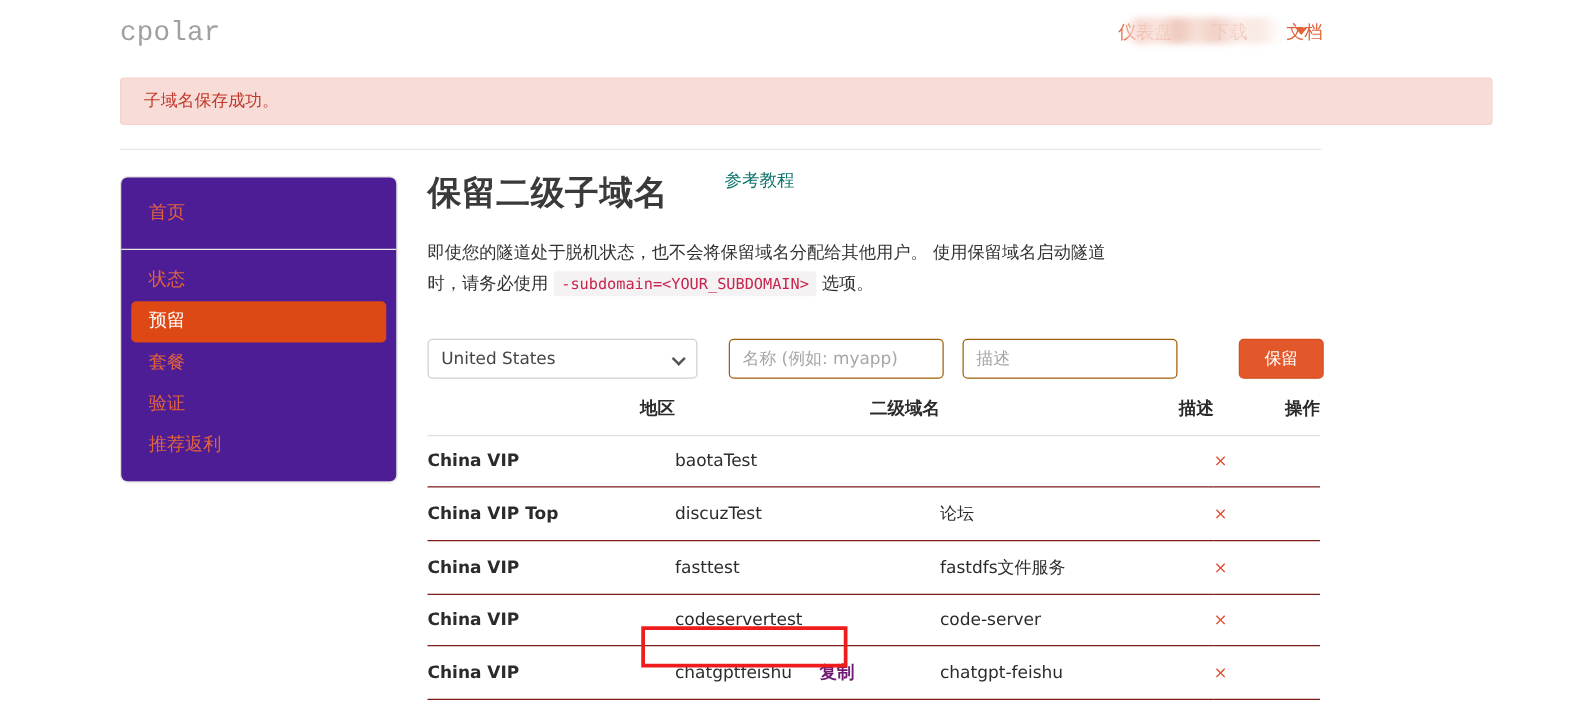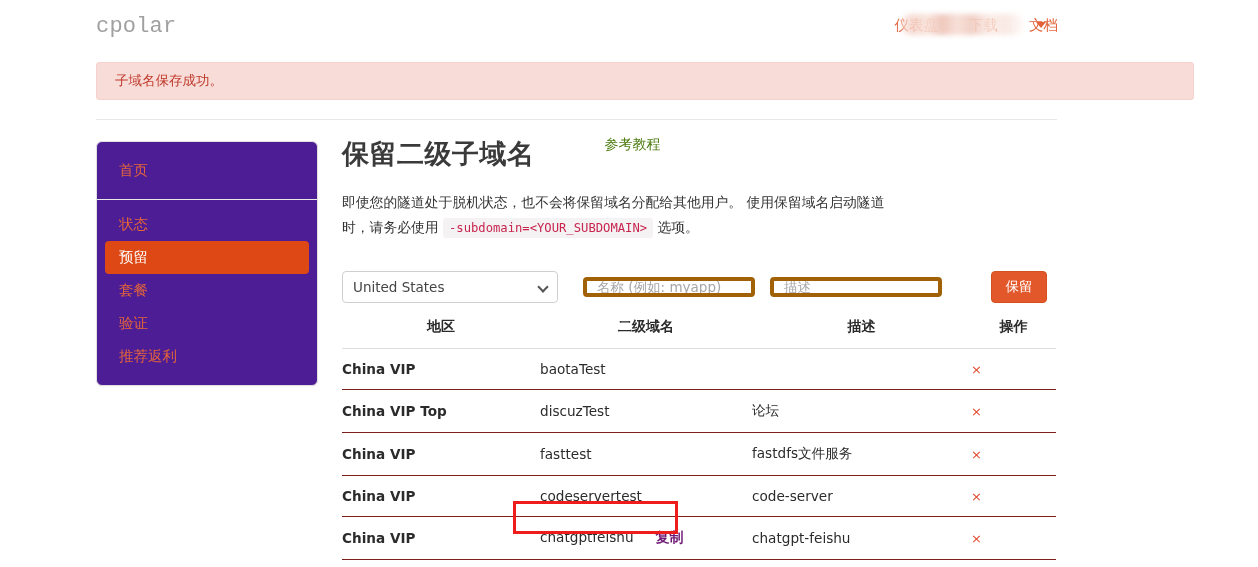--- a/index.html
+++ b/index.html
@@ -94,21 +94,21 @@
 
   
   .main { position: absolute; left: 342px; top: 136px; width: 716px; }
 
   .title-row { display: flex; align-items: flex-start; }
   .page-title {
     font-size: 27px; font-weight: bold; color: #3a3a3a;
     font-family: "DejaVu Sans", sans-serif; letter-spacing: .5px;
   }
   .tutorial-link {
-    margin-left: 70px; font-size: 14px; color: #4d7c0f;
+    margin-left: 45px; font-size: 14px; color: #0f766e;
     text-decoration: none; font-family: "DejaVu Sans", sans-serif;
   }
 
   .desc {
     margin-top: 18px; width: 570px;
     font-size: 13.8px; line-height: 25px; color: #333;
     font-family: "DejaVu Sans", sans-serif;
   }
   code.inline {
     background: #f5f2f3; color: #c7254e;
@@ -131,41 +131,41 @@
     appearance: none; -webkit-appearance: none; -moz-appearance: none;
     outline: none;
   }
   .sel-chev {
     position: absolute; right: 11px; top: 12px;
     width: 8px; height: 8px;
     border-right: 2px solid #555; border-bottom: 2px solid #555;
     transform: rotate(45deg); pointer-events: none;
   }
   .txt {
-    height: 20px; border: 4px solid #a16207; border-radius: 4px;
+    height: 32px; border: 1px solid #a16207; border-radius: 4px;
     background: #fff; font-size: 13.5px; color: #333;
     padding: 0 10px; outline: none;
     font-family: "DejaVu Sans", sans-serif;
   }
   .txt::placeholder { color: #a6a6a6; }
   #name-field { width: 172px; margin-left: 25px; }
   #desc-field { width: 172px; margin-left: 15px; }
   .reserve-btn {
     margin-left: 49px;
-    width: 56px; height: 32px;
+    width: 68px; height: 32px;
     background: #e2582a; border: 1px solid #d4501f; border-radius: 4px;
     color: #fff; font-size: 13.5px; cursor: pointer;
     font-family: "DejaVu Sans", sans-serif;
   }
 
   
   .tbl { position: absolute; left: 0; top: 182px; width: 714px; }
   .tbl table { width: 100%; border-collapse: collapse; }
   .tbl th {
-    text-align: center; font-size: 14px; color: #2b2b2b; font-weight: bold;
+    text-align: right; font-size: 14px; color: #2b2b2b; font-weight: bold;
     padding: 0 0 12px 0; border-bottom: 1px solid #dedede;
     font-family: "DejaVu Sans", sans-serif;
   }
   .tbl td {
     font-size: 13.6px; color: #2b2b2b;
     padding: 12px 0 12px 0; border-bottom: 1px solid #7f1d1d;
     font-family: "DejaVu Sans", sans-serif;
     vertical-align: middle; height: 37px;
   }
   .col-region { width: 198px; }

